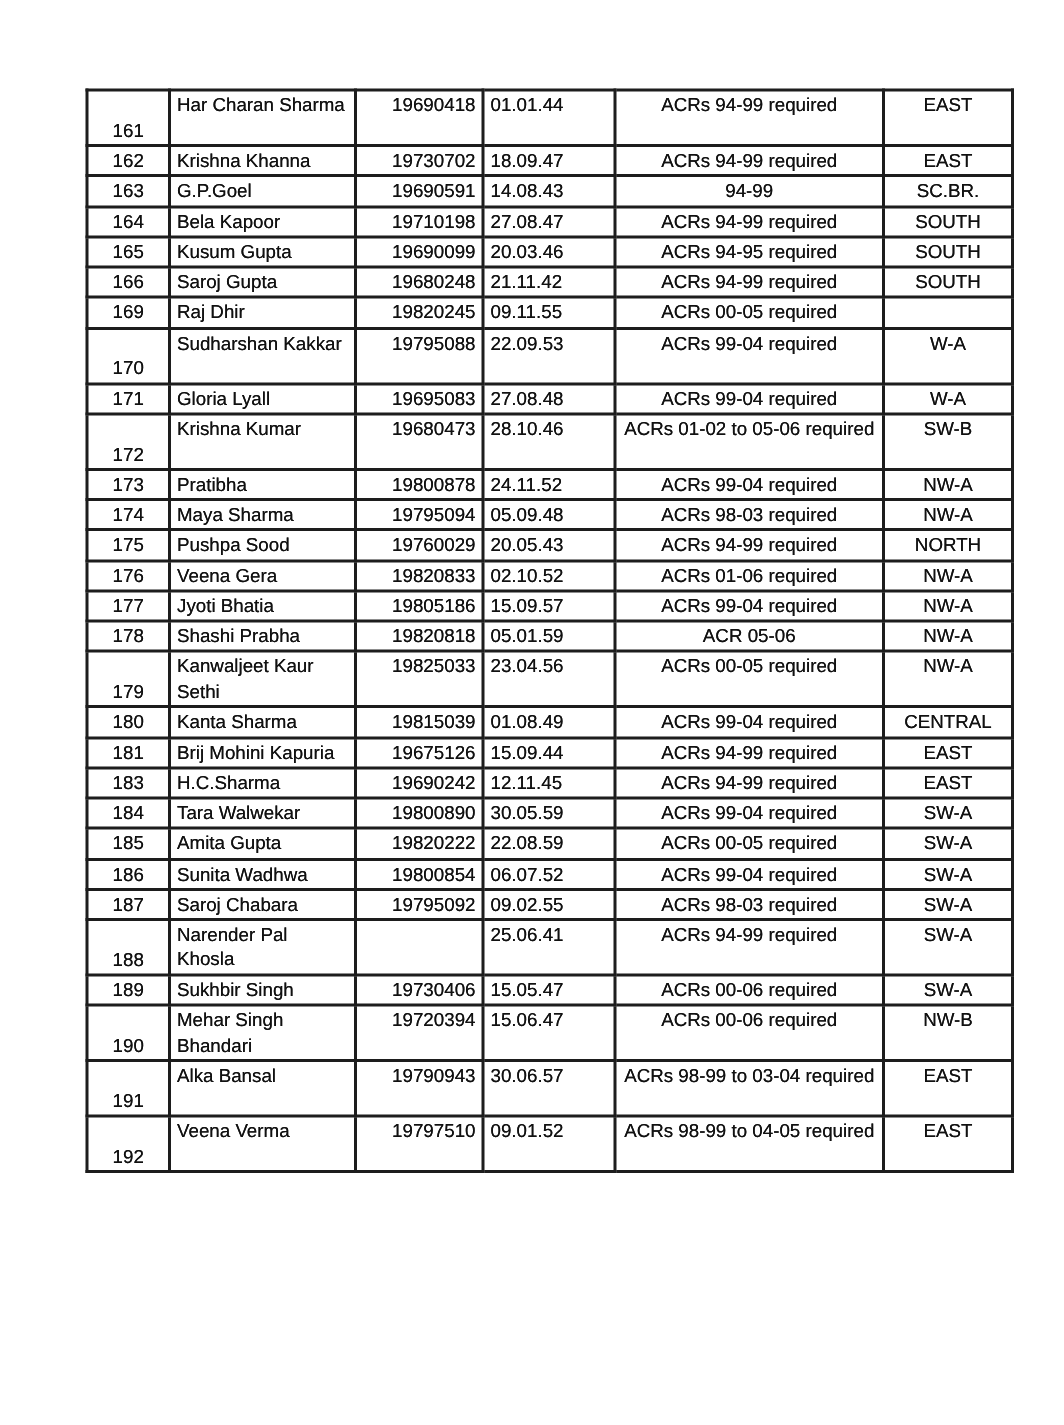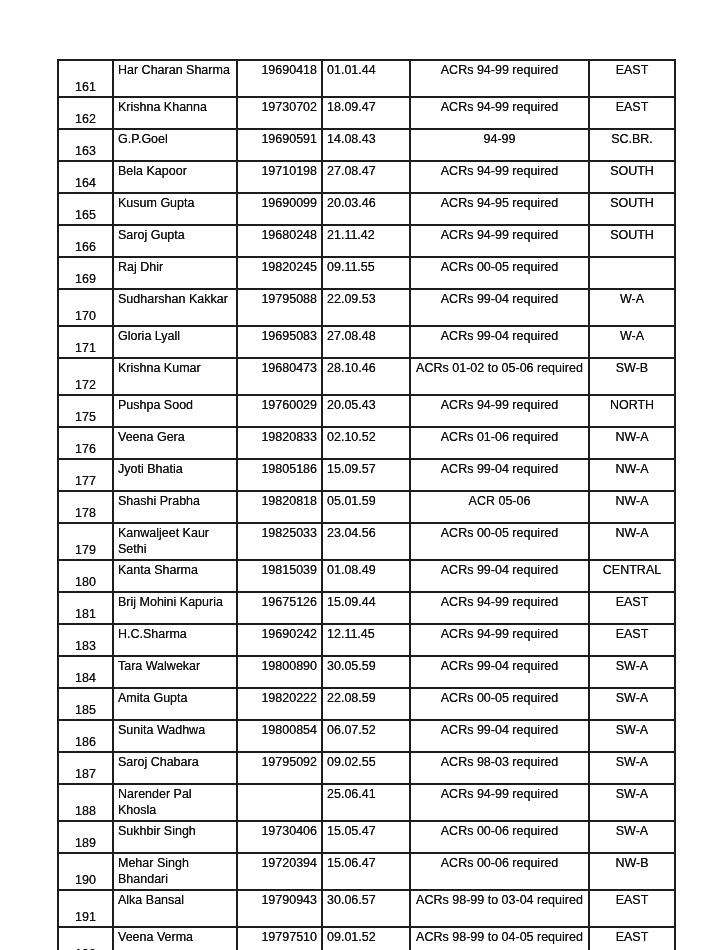--- a/index.html
+++ b/index.html
@@ -27,21 +27,21 @@
   table.acr-table td {
     border: 2px solid #1d1d1d;
     padding: 1px 4px 1px 4px;
     font-size: 12.5px;
     line-height: 1.3;
     color: #111111;
     overflow: hidden;
     word-wrap: break-word;
     text-shadow: 0 0 0.4px #222;
   }
-  tr.row-normal { height: 32px; }
+  tr.row-normal { height: 20px; }
   tr.row-tall   { height: 37px; }
   td.cell-no {
     text-align: center;
     vertical-align: bottom;
     font-size: 14.5px;
     padding-right: 6px;
     padding-bottom: 2px;
   }
   td.cell-name   { vertical-align: top; text-align: left; }
   td.cell-id     { vertical-align: top; text-align: right; padding-right: 2px; }
@@ -143,20 +143,36 @@
         </tr>
         <tr class="row-tall">
           <td class="cell-no">172</td>
           <td class="cell-name">Krishna Kumar</td>
           <td class="cell-id">19680473</td>
           <td class="cell-dob">28.10.46</td>
           <td class="cell-acr">ACRs 01-02 to 05-06 required</td>
           <td class="cell-region">SW-B</td>
         </tr>
         <tr class="row-normal">
+          <td class="cell-no">173</td>
+          <td class="cell-name">Pratibha</td>
+          <td class="cell-id">19800878</td>
+          <td class="cell-dob">24.11.52</td>
+          <td class="cell-acr">ACRs 99-04 required</td>
+          <td class="cell-region">NW-A</td>
+        </tr>
+        <tr class="row-normal">
+          <td class="cell-no">174</td>
+          <td class="cell-name">Maya Sharma</td>
+          <td class="cell-id">19795094</td>
+          <td class="cell-dob">05.09.48</td>
+          <td class="cell-acr">ACRs 98-03 required</td>
+          <td class="cell-region">NW-A</td>
+        </tr>
+        <tr class="row-normal">
           <td class="cell-no">175</td>
           <td class="cell-name">Pushpa Sood</td>
           <td class="cell-id">19760029</td>
           <td class="cell-dob">20.05.43</td>
           <td class="cell-acr">ACRs 94-99 required</td>
           <td class="cell-region">NORTH</td>
         </tr>
         <tr class="row-normal">
           <td class="cell-no">176</td>
           <td class="cell-name">Veena Gera</td>

